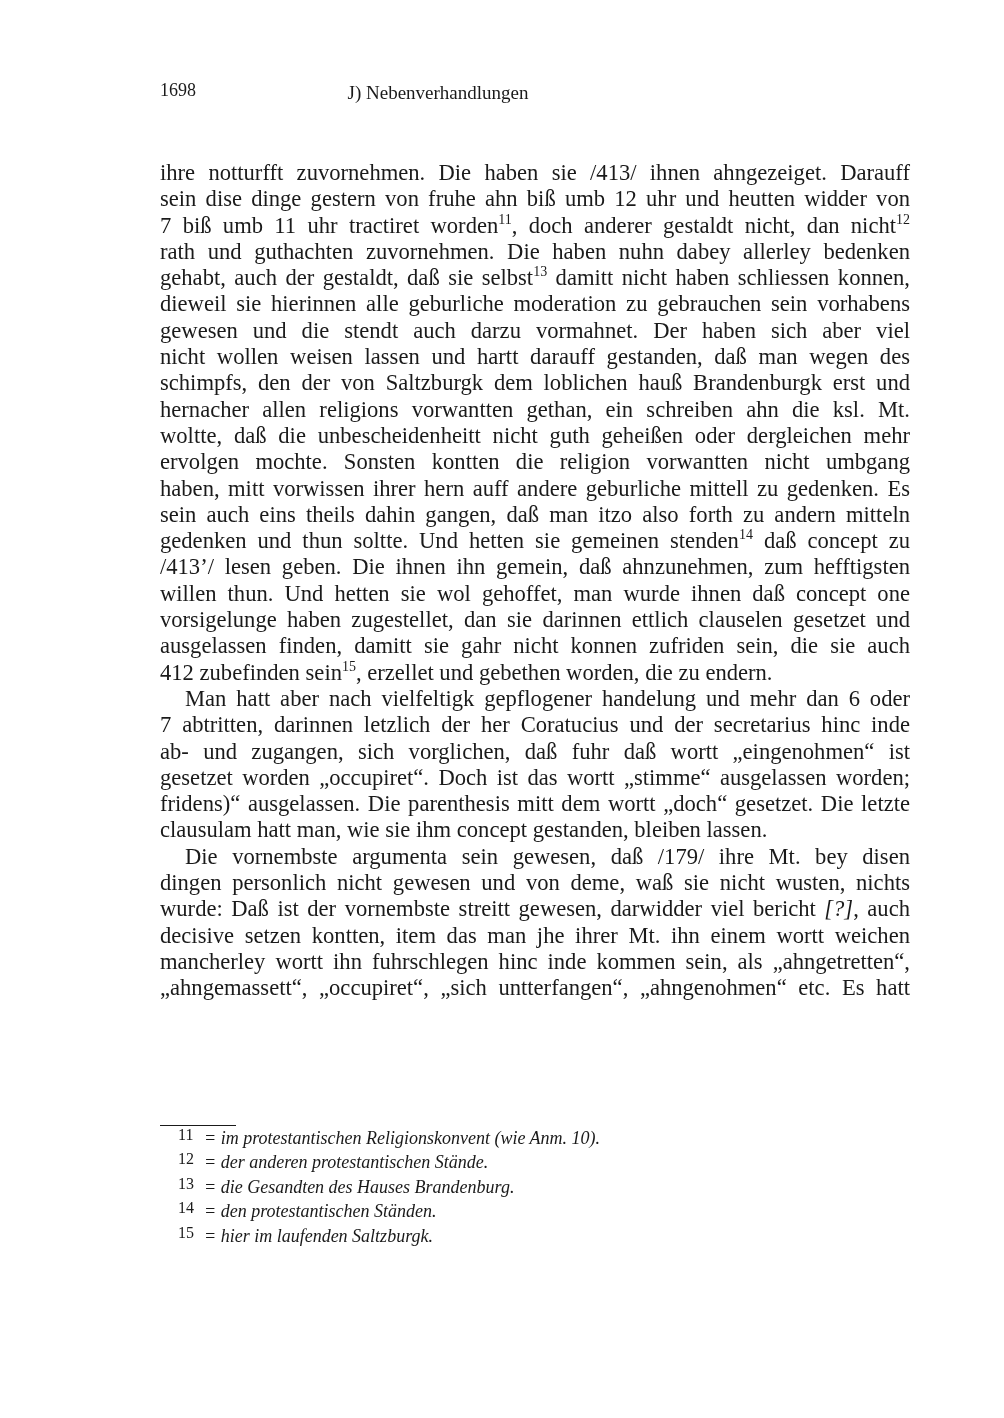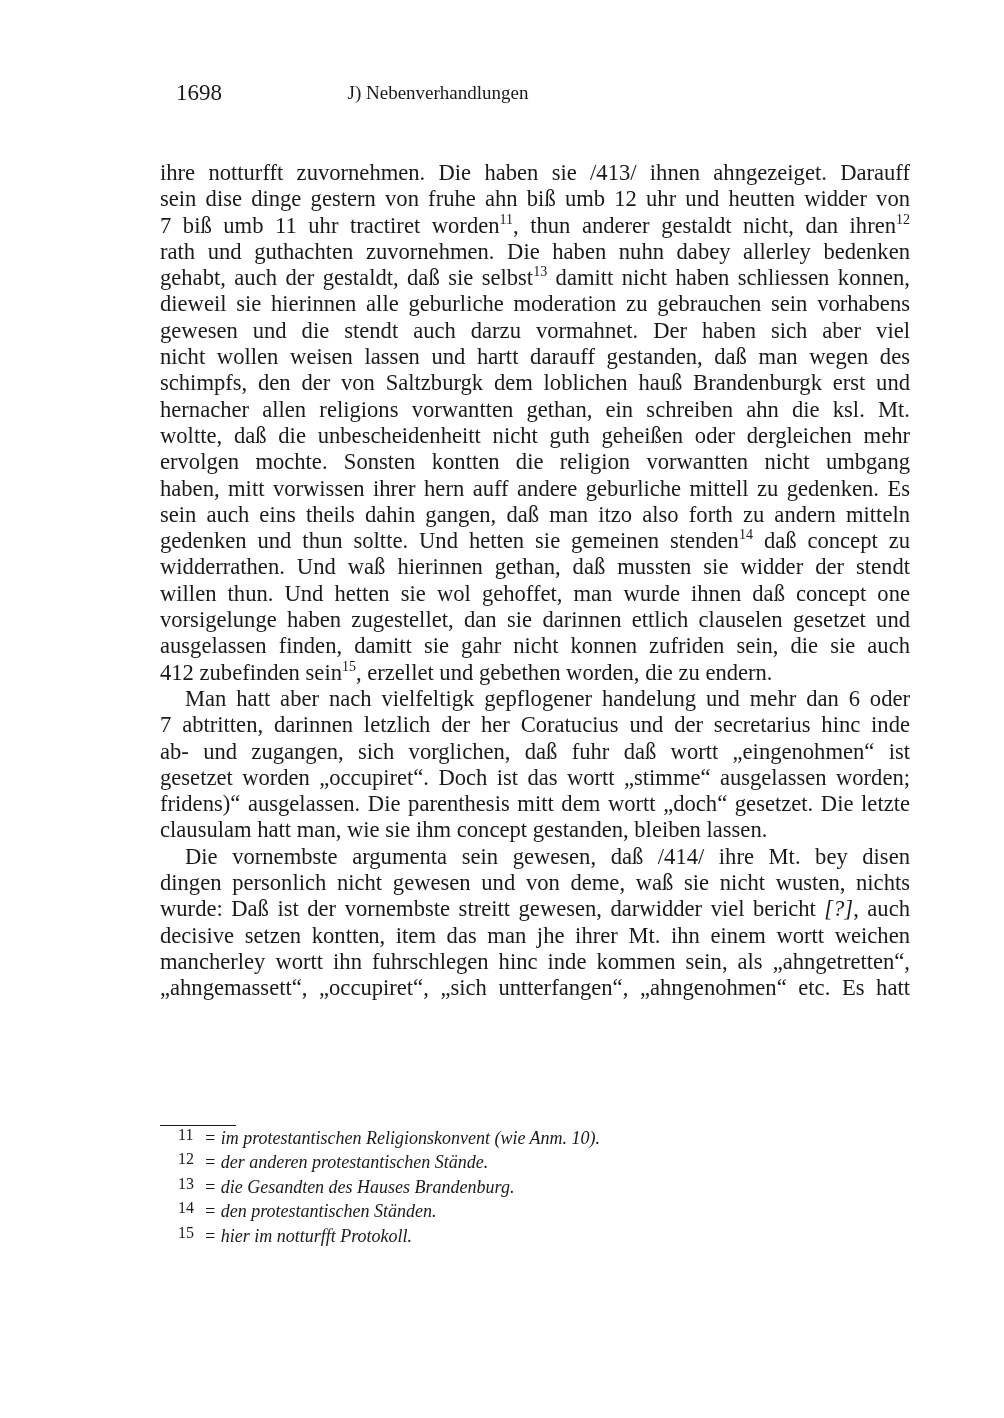--- a/index.html
+++ b/index.html
@@ -1,18 +1,18 @@
 <!DOCTYPE html>
 <html><head>
 <meta charset="utf-8">
 <style>
   html, body { margin: 0; padding: 0; background: #ffffff; }
   body { width: 1004px; height: 1418px; position: relative; overflow: hidden;
          font-family: "Liberation Serif", "DejaVu Serif", serif; color: #1a1a1a; }
-  .page-number { position: absolute; left: 176px; top: 80px; font-size: 23px; }
+  .page-number { position: absolute; left: 160px; top: 80px; font-size: 18px; }
   .running-head { position: absolute; left: 0; width: 876px; top: 82px; text-align: center; font-size: 19px; }
   .body-text { position: absolute; left: 160px; top: 120px; width: 750px; font-size: 22.6px; line-height: 26.3px; margin-top: 40px; }
   .line { display: block; white-space: nowrap; text-align: justify; text-align-last: justify; height: 26.3px; }
   .line.last { text-align-last: left; }
   .line.indent { padding-left: 25px; }
   sup { font-size: 14px; line-height: 0; vertical-align: 9px; }
   .footnote-rule { position: absolute; left: 160px; top: 1125px; width: 76px; height: 1px; background: #1a1a1a; }
   .footnotes { position: absolute; left: 160px; top: 1128px; width: 700px; }
   .fn { display: flex; align-items: flex-start; height: 24.4px; font-size: 18px; }
   .fn-num { width: 44px; text-align: left; padding-left: 18px; box-sizing: border-box; font-size: 16px; margin-top: -2px; }
@@ -21,45 +21,45 @@
 </style>
 </head>
 <body>
 
 <div class="page-number">1698</div>
 <div class="running-head">J) Nebenverhandlungen</div>
 
 <div class="body-text">
   <span class="line">ihre notturfft zuvornehmen. Die haben sie /413/ ihnen ahngezeiget. Darauff</span>
   <span class="line">sein dise dinge gestern von fruhe ahn biß umb 12 uhr und heutten widder von</span>
-  <span class="line"><span>7 biß umb 11 uhr tractiret worden</span><sup>11</sup><span>, thun anderer gestaldt nicht, dan ihren</span><sup>12</sup></span>
+  <span class="line"><span>7 biß umb 11 uhr tractiret worden</span><sup>11</sup><span>, doch anderer gestaldt nicht, dan nicht</span><sup>12</sup></span>
   <span class="line">rath und guthachten zuvornehmen. Die haben nuhn dabey allerley bedenken</span>
   <span class="line"><span>gehabt, auch der gestaldt, daß sie selbst</span><sup>13</sup><span> damitt nicht haben schliessen konnen,</span></span>
   <span class="line">dieweil sie hierinnen alle geburliche moderation zu gebrauchen sein vorhabens</span>
   <span class="line">gewesen und die stendt auch darzu vormahnet. Der haben sich aber viel</span>
   <span class="line">nicht wollen weisen lassen und hartt darauff gestanden, daß man wegen des</span>
   <span class="line">schimpfs, den der von Saltzburgk dem loblichen hauß Brandenburgk erst und</span>
   <span class="line">hernacher allen religions vorwantten gethan, ein schreiben ahn die ksl. Mt.</span>
   <span class="line">woltte, daß die unbescheidenheitt nicht guth geheißen oder dergleichen mehr</span>
   <span class="line">ervolgen mochte. Sonsten kontten die religion vorwantten nicht umbgang</span>
   <span class="line">haben, mitt vorwissen ihrer hern auff andere geburliche mittell zu gedenken. Es</span>
   <span class="line">sein auch eins theils dahin gangen, daß man itzo also forth zu andern mitteln</span>
   <span class="line"><span>gedenken und thun soltte. Und hetten sie gemeinen stenden</span><sup>14</sup><span> daß concept zu</span></span>
-  <span class="line">widderrathen. Und waß hierinnen gethan, daß mussten sie widder der stendt</span>
+  <span class="line">/413’/ lesen geben. Die ihnen ihn gemein, daß ahnzunehmen, zum hefftigsten</span>
   <span class="line">willen thun. Und hetten sie wol gehoffet, man wurde ihnen daß concept one</span>
   <span class="line">vorsigelunge haben zugestellet, dan sie darinnen ettlich clauselen gesetzet und</span>
   <span class="line">ausgelassen finden, damitt sie gahr nicht konnen zufriden sein, die sie auch</span>
   <span class="line last"><span>412 zubefinden sein</span><sup>15</sup><span>, erzellet und gebethen worden, die zu endern.</span></span>
   <span class="line indent">Man hatt aber nach vielfeltigk gepflogener handelung und mehr dan 6 oder</span>
   <span class="line">7 abtritten, darinnen letzlich der her Coratucius und der secretarius hinc inde</span>
   <span class="line">ab- und zugangen, sich vorglichen, daß fuhr daß wortt „eingenohmen“ ist</span>
   <span class="line">gesetzet worden „occupiret“. Doch ist das wortt „stimme“ ausgelassen worden;</span>
   <span class="line">fridens)“ ausgelassen. Die parenthesis mitt dem wortt „doch“ gesetzet. Die letzte</span>
   <span class="line last">clausulam hatt man, wie sie ihm concept gestanden, bleiben lassen.</span>
-  <span class="line indent">Die vornembste argumenta sein gewesen, daß /414/ ihre Mt. bey disen</span>
+  <span class="line indent">Die vornembste argumenta sein gewesen, daß /179/ ihre Mt. bey disen</span>
   <span class="line">dingen personlich nicht gewesen und von deme, waß sie nicht wusten, nichts</span>
   <span class="line"><span>wurde: Daß ist der vornembste streitt gewesen, darwidder viel bericht </span><span class="it">[?]</span><span>, auch</span></span>
   <span class="line">decisive setzen kontten, item das man jhe ihrer Mt. ihn einem wortt weichen</span>
   <span class="line">mancherley wortt ihn fuhrschlegen hinc inde kommen sein, als „ahngetretten“,</span>
   <span class="line">„ahngemassett“, „occupiret“, „sich untterfangen“, „ahngenohmen“ etc. Es hatt</span>
 </div>
 
 <div class="footnote-rule"></div>
 <div class="footnotes">
   <div class="fn">
@@ -73,15 +73,15 @@
   <div class="fn">
     <span class="fn-num">13</span>
     <span class="fn-text">= die Gesandten des Hauses Brandenburg.</span>
   </div>
   <div class="fn">
     <span class="fn-num">14</span>
     <span class="fn-text">= den protestantischen Ständen.</span>
   </div>
   <div class="fn">
     <span class="fn-num">15</span>
-    <span class="fn-text">= hier im notturfft Protokoll.</span>
+    <span class="fn-text">= hier im laufenden Saltzburgk.</span>
   </div>
 </div>
 
 </body></html>

